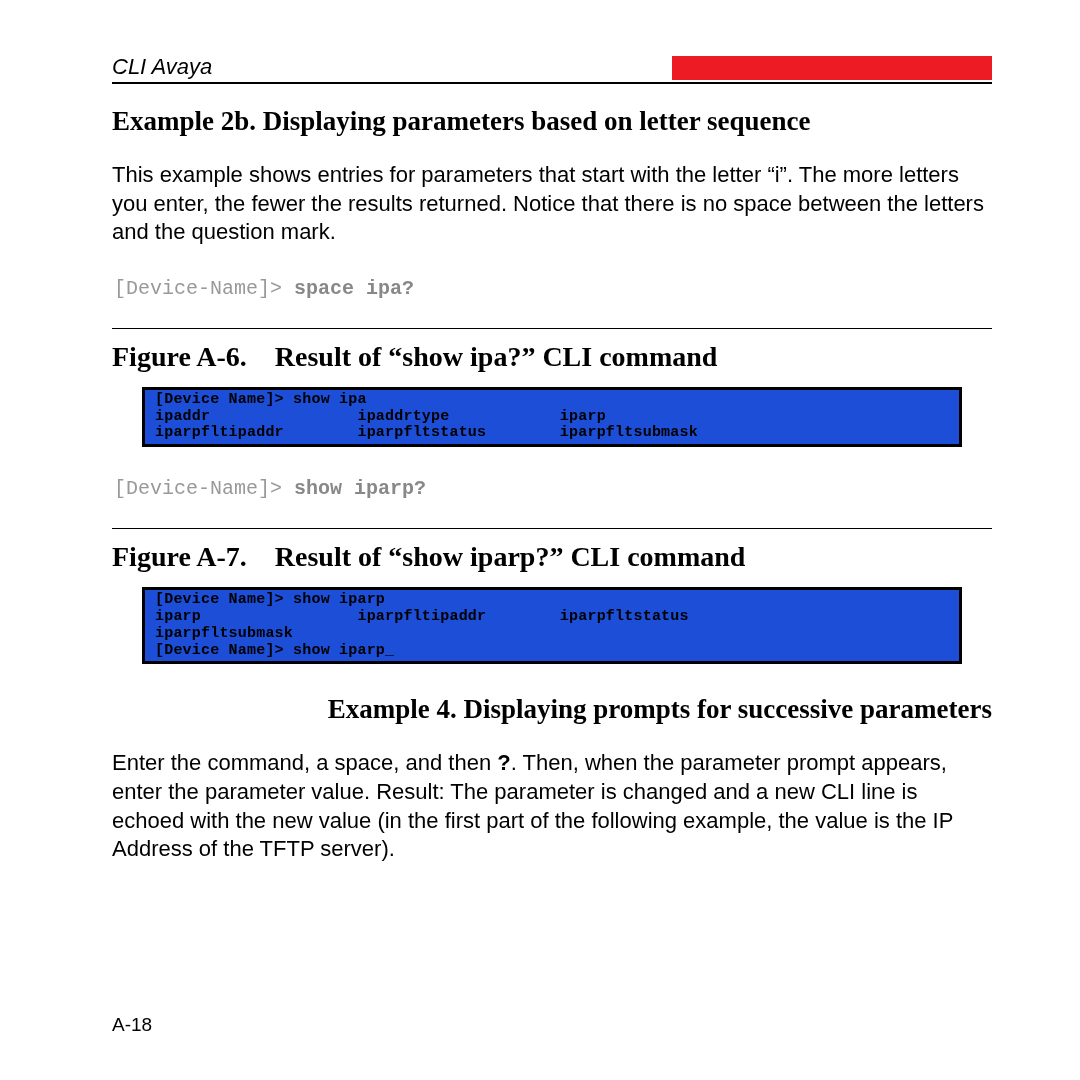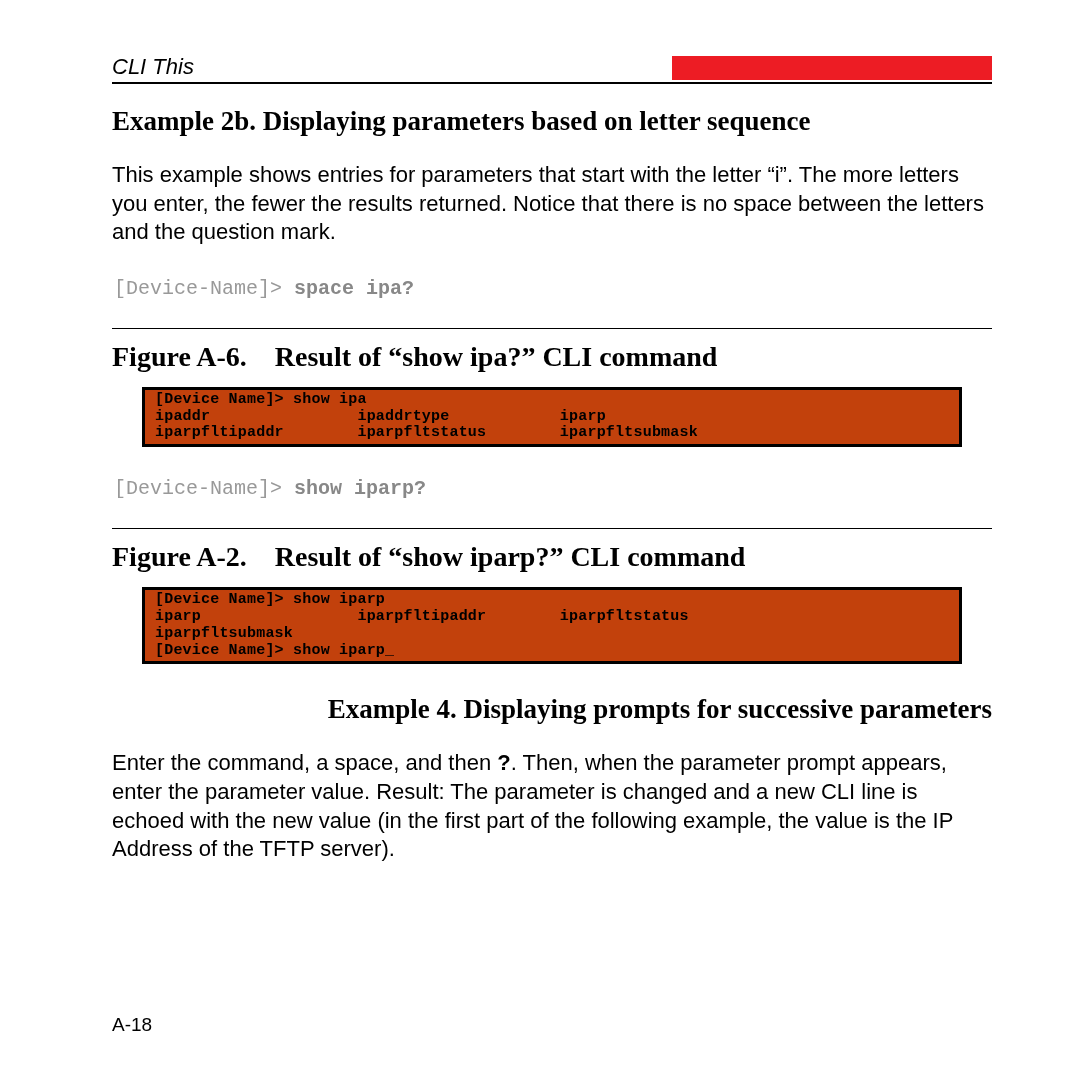--- a/index.html
+++ b/index.html
@@ -59,21 +59,21 @@
     margin-bottom: 12px;
   }
   .figure-caption {
     font-family: "Book Antiqua", Palatino, "Palatino Linotype", serif;
     font-weight: bold;
     font-size: 28px;
     margin-bottom: 14px;
   }
   .terminal-box {
     border: 3px solid #000;
-    background: #c2410c;
+    background: #1d4ed8;
     font-family: "Courier New", Courier, monospace;
     font-weight: bold;
     font-size: 15px;
     line-height: 1.12;
     padding: 2px 10px 2px 10px;
     white-space: pre;
     margin-left: 30px;
     margin-right: 30px;
     margin-bottom: 30px;
     letter-spacing: 0.2px;
@@ -86,21 +86,21 @@
     display: flex;
     justify-content: space-between;
     font-family: Arial, Helvetica, sans-serif;
     font-size: 19px;
   }
 </style>
 </head>
 <body>
 
 <div class="header-row">
-  <span class="header-title">CLI This</span>
+  <span class="header-title">CLI Avaya</span>
   <div class="red-bar"></div>
 </div>
 <hr class="header-rule">
 
 <div class="example-heading">Example 2b. Displaying parameters based on letter sequence</div>
 
 <p class="body-para">This example shows entries for parameters that start with the letter “i”. The more letters you enter, the fewer the results returned. Notice that there is no space between the letters and the question mark.</p>
 
 <div class="cmd-line">
   <span>[Device-Name]&gt; </span><span class="bold">space ipa?</span>
@@ -110,21 +110,21 @@
 <div class="figure-caption">Figure A-6. Result of “show ipa?” CLI command</div>
 <div class="terminal-box">[Device Name]&gt; show ipa
 ipaddr                ipaddrtype            iparp
 iparpfltipaddr        iparpfltstatus        iparpfltsubmask</div>
 
 <div class="cmd-line">
   <span>[Device-Name]&gt; </span><span class="bold">show iparp?</span>
 </div>
 
 <hr class="thin-rule">
-<div class="figure-caption">Figure A-2. Result of “show iparp?” CLI command</div>
+<div class="figure-caption">Figure A-7. Result of “show iparp?” CLI command</div>
 <div class="terminal-box">[Device Name]&gt; show iparp
 iparp                 iparpfltipaddr        iparpfltstatus
 iparpfltsubmask
 [Device Name]&gt; show iparp_</div>
 
 <div class="example-heading" style="margin-top:6px;text-align:right;">Example 4. Displaying prompts for successive parameters</div>
 
 <p class="body-para">
   <span>Enter the command, a space, and then </span><b>?</b><span>. Then, when the parameter prompt appears, enter the parameter value. Result: The parameter is changed and a new CLI line is echoed with the new value (in the first part of the following example, the value is the IP Address of the TFTP server).</span>
 </p>

